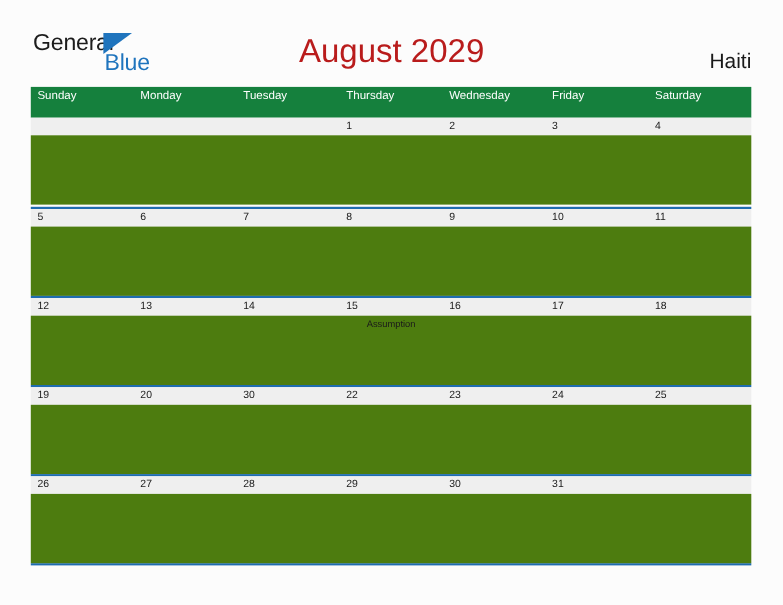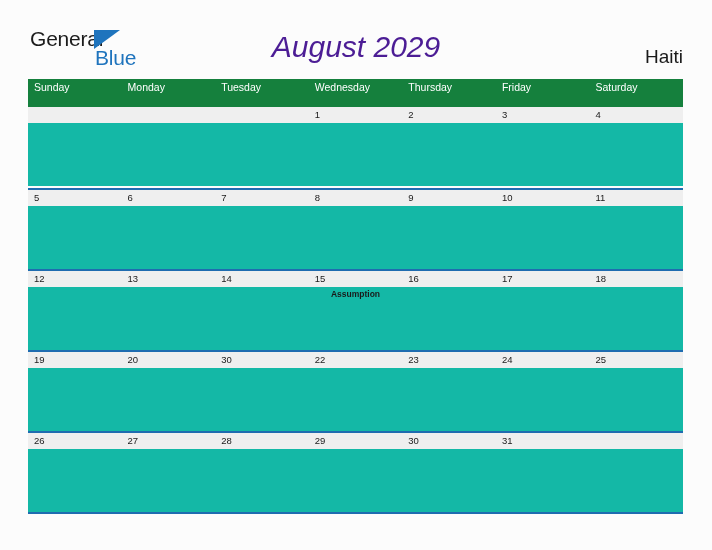--- a/index.html
+++ b/index.html
@@ -59,25 +59,24 @@
     border-bottom: 19px solid transparent;
   }
 
   .calendar-title {
     position: absolute;
     left: 0;
     right: 0;
     top: 30px;
     text-align: center;
     font-size: 30px;
-    color: #4c1d95;
+    color: #b91c1c;
     font-weight: normal;
     letter-spacing: 0px;
     font-family: "Liberation Sans", sans-serif;
-    font-style: italic;
   }
 
   .country-label {
     position: absolute;
     right: 29px;
     top: 46px;
     font-size: 19px;
     color: #1a1a1a;
     font-family: "Liberation Sans", sans-serif;
   }
@@ -116,22 +115,21 @@
     border-top: none;
   }
   .week-row .date-band {
     display: flex;
     height: 16px;
     background: #efefef;
   }
   .week-row .content-band {
     display: flex;
     height: 63px;
-    background: #14b8a6;
-    font-weight: bold;
+    background: #4d7c0f;
   }
   .day-number {
     flex: 1 1 0;
     font-size: 9.5px;
     line-height: 16px;
     color: #1a1a1a;
     padding-left: 6px;
     box-sizing: border-box;
     font-family: "Liberation Sans", sans-serif;
   }
@@ -170,22 +168,22 @@
 
   <div class="country-label">Haiti</div>
 
 </div>
 
 <div class="calendar">
   <div class="weekday-header">
       <div class="weekday-cell">Sunday</div>
       <div class="weekday-cell">Monday</div>
       <div class="weekday-cell">Tuesday</div>
+      <div class="weekday-cell">Thursday</div>
       <div class="weekday-cell">Wednesday</div>
-      <div class="weekday-cell">Thursday</div>
       <div class="weekday-cell">Friday</div>
       <div class="weekday-cell">Saturday</div>
     </div>
   <div id="weeks-container">
       <div class="week-row">
         <div class="date-band">
           <div class="day-number"></div>
           <div class="day-number"></div>
           <div class="day-number"></div>
           <div class="day-number">1</div>

